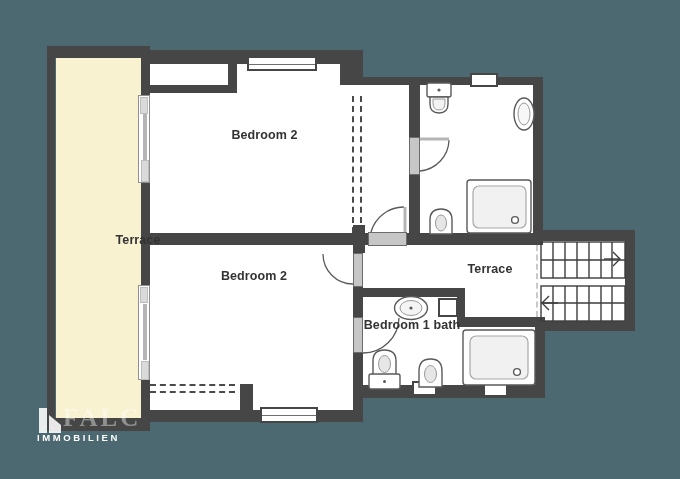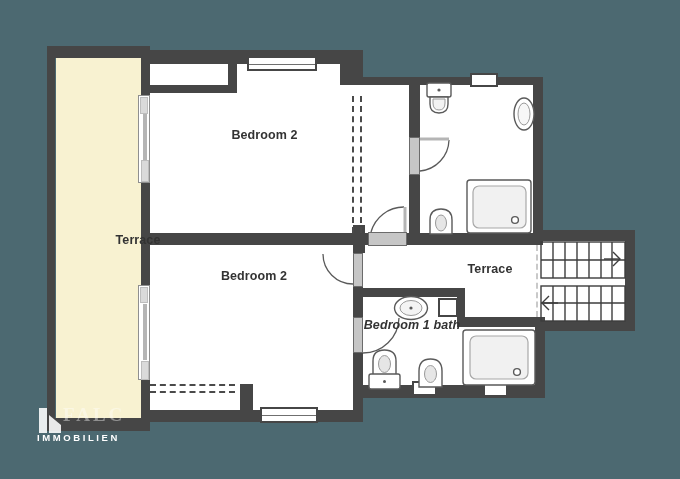--- a/index.html
+++ b/index.html
@@ -16,21 +16,21 @@
   .pane-dark{position:absolute;background:#b5b5b5;}
   .pane-light{position:absolute;background:#dadada;border:1px solid #bdbdbd;box-sizing:border-box;}
   .dash-v{position:absolute;border-left:2px dashed #4a4a4a;border-right:2px dashed #4a4a4a;box-sizing:border-box;background:transparent;}
   .dash-h{position:absolute;border-top:2px dashed #4a4a4a;border-bottom:2px dashed #4a4a4a;box-sizing:border-box;background:transparent;}
   .dash-stair{position:absolute;border-left:2px dashed #c9c9c9;box-sizing:border-box;}
   .room-label{position:absolute;transform:translate(-50%,-50%);color:#333333;font-weight:700;
               font-size:12.5px;white-space:nowrap;letter-spacing:0.1px;}
   svg.overlay{position:absolute;left:0;top:0;pointer-events:none;}
   #logo{position:absolute;left:36px;top:404px;width:120px;height:44px;}
   #logo .brand{position:absolute;left:27px;top:0px;font-family:"Liberation Serif","DejaVu Serif",serif;
-               font-size:19px;font-weight:700;letter-spacing:3px;color:rgba(255,255,255,0.40);}
+               font-size:25px;font-weight:700;letter-spacing:3px;color:rgba(255,255,255,0.40);}
   #logo .sub{position:absolute;left:1px;top:28px;font-size:9.5px;font-weight:700;
              letter-spacing:2.6px;color:#ffffff;}
 </style>
 </head>
 <body>
 
 <div id="stage">
 
   <div class="terrace" style="left:56px;top:57px;width:86px;height:361px;"></div>
   <div class="room" style="left:150px;top:64px;width:213px;height:181px;"></div>
@@ -186,20 +186,20 @@
     <g fill="rgba(255,255,255,0.88)">
       <rect x="39" y="408" width="8" height="25"></rect>
       <polygon points="49,415 61,425 61,433 49,433"></polygon>
     </g>
   </svg>
 
   <div class="room-label" style="left:97px;top:240px;margin-left:41px;">Terrace</div>
   <div class="room-label" style="left:251px;top:135px;padding-left:27px;">Bedroom 2</div>
   <div class="room-label" style="left:254px;top:276px;">Bedroom 2</div>
   <div class="room-label" style="left:490px;top:269px;">Terrace</div>
-  <div class="room-label" style="left:412px;top:325px;font-style:italic;">Bedroom 1 bath</div>
+  <div class="room-label" style="left:412px;top:325px;">Bedroom 1 bath</div>
 
   <div id="logo">
     <div class="brand">FALC</div>
     <div class="sub">IMMOBILIEN</div>
   </div>
 
 </div>
 
 </body></html>

